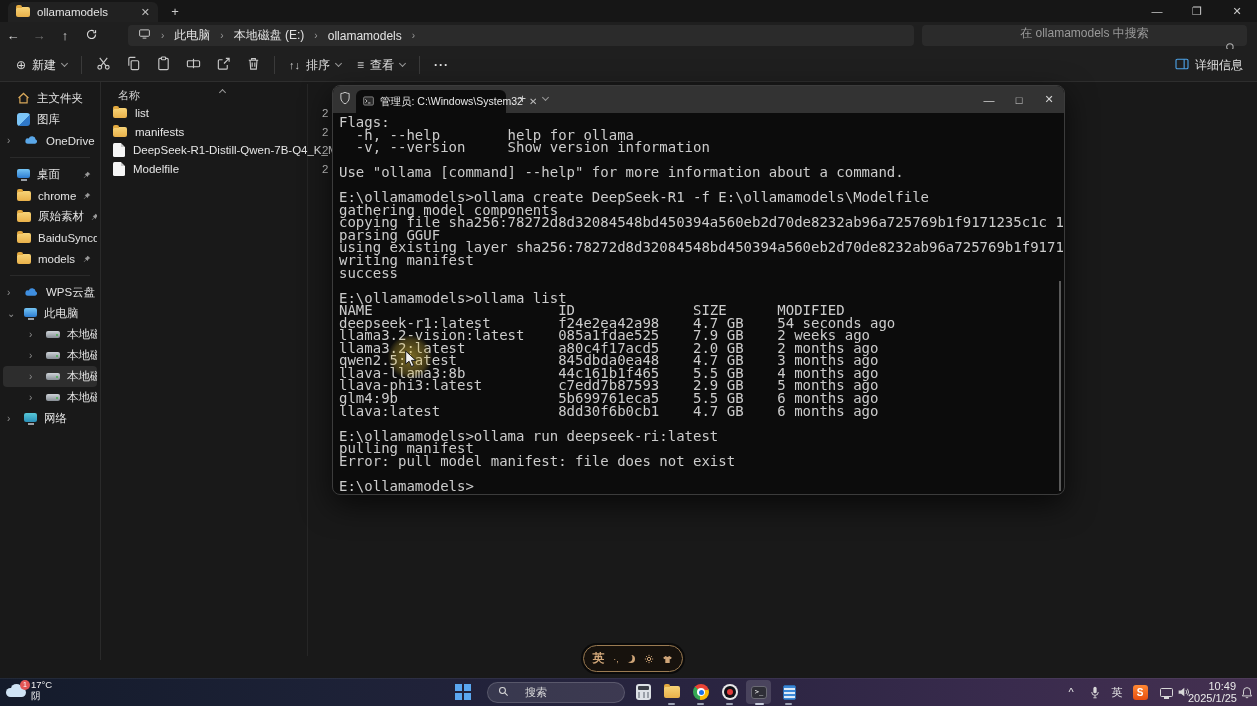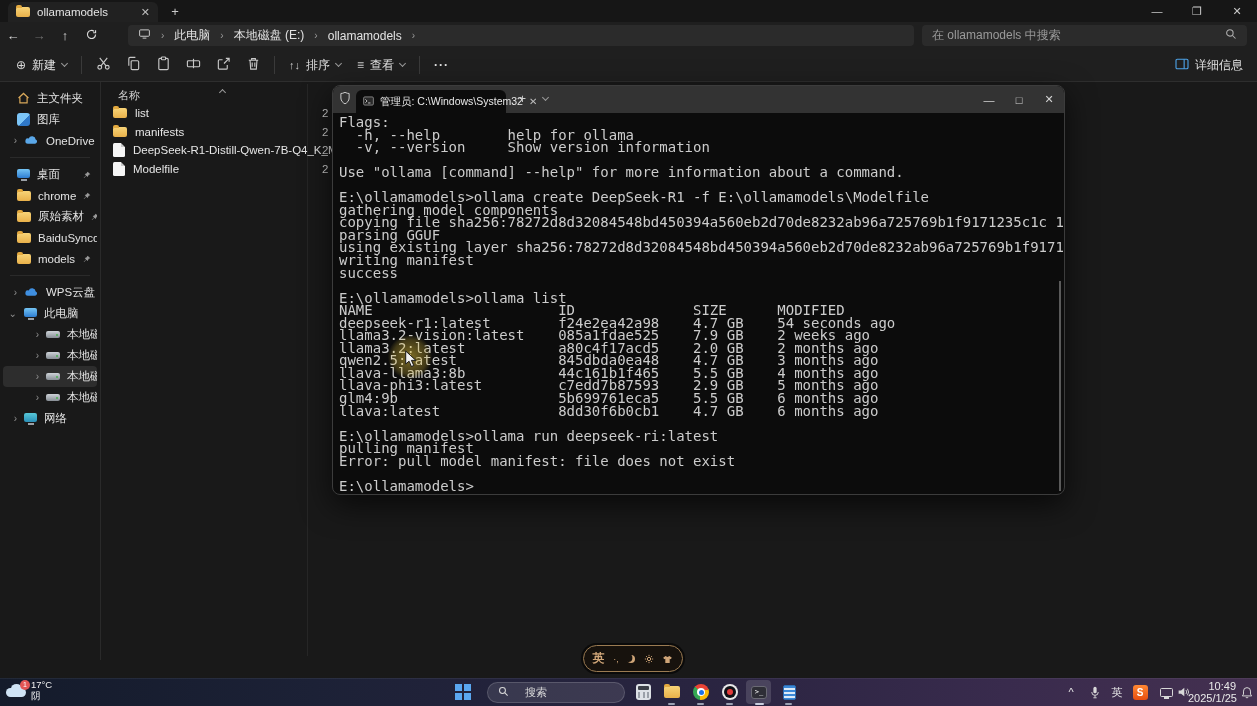--- a/index.html
+++ b/index.html
@@ -22,37 +22,37 @@
 
   .addrbar { left:0; top:22px; width:1257px; height:27px; background:#1f1f1f;
     display:flex; align-items:center; }
   .navbtn { width:26px; text-align:center; color:#dcdcdc; font-size:13px; }
   .crumb-pill { left:128px; top:25px; width:786px; height:21px; background:#2b2b2b;
     border-radius:4px; display:flex; align-items:center; gap:4px; padding:0 10px;
     color:#e2e2e2; font-size:12px; }
   .crumb-sep { color:#9a9a9a; font-size:10px; padding:0 6px; }
   .search-pill { left:922px; top:25px; width:325px; height:21px; background:#2b2b2b;
     border-radius:4px; display:flex; align-items:center; padding:0 10px;
-    color:#9a9a9a; font-size:12px; }
+    color:#9a9a9a; font-size:12px;flex-direction:column; }
 
   .cmdbar { left:0; top:49px; width:1257px; height:33px; background:#1f1f1f;
     border-bottom:1px solid #2e2e2e; display:flex; align-items:center; }
   .cmd-ic { width:30px; text-align:center; color:#c9c9c9; }
   .vdiv { width:1px; height:18px; background:#3a3a3a; margin:0 6px; }
   .cmd-label { color:#e2e2e2; font-size:12px; display:flex; align-items:center; gap:6px; padding:0 8px; }
 
   .chev { display:inline-block; width:5px; height:5px;
     border-right:1.2px solid #9a9a9a; border-bottom:1.2px solid #9a9a9a;
     transform:rotate(-45deg); }
   .chev.down { transform:rotate(45deg); margin-top:-3px; }
   .chev.up { transform:rotate(-135deg); margin-top:3px; }
 
   
   .sidebar { left:0; top:82px; width:101px; height:578px; background:#191919;
-    border-right:1px solid #2a2a2a; padding-top:6px; font-size:11.5px; color:#e2e2e2;text-align:right; }
+    border-right:1px solid #2a2a2a; padding-top:6px; font-size:11.5px; color:#e2e2e2; }
   .side-item { height:21px; display:flex; align-items:center; gap:7px; padding:0 6px 0 14px;
     border-radius:4px; margin:0 3px; white-space:nowrap; overflow:hidden; }
   .side-item.sel { background:#2d2d2d; }
   .side-item .sc { width:10px; color:#8f8f8f; font-size:10px; flex:0 0 auto; }
   .side-item .pin { margin-left:auto; flex:0 0 auto; }
   .side-sep { height:1px; background:#2a2a2a; margin:6px 10px; }
   .indent { padding-left:26px; }
 
   .folder-ic { width:14px; height:10px; background:linear-gradient(#f8d478,#e9b14a);
     border-radius:2px; position:relative; flex:0 0 auto; }

